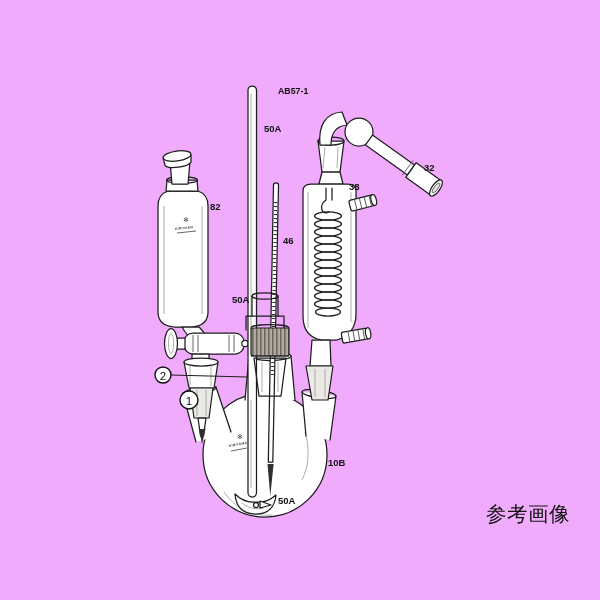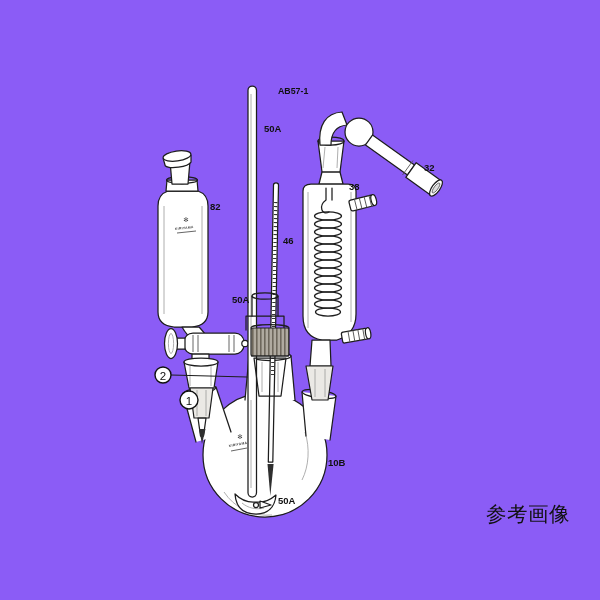--- a/index.html
+++ b/index.html
@@ -1,18 +1,18 @@
 <!DOCTYPE html>
 <html><head>
 <meta charset="utf-8">
 <style>
   html,body{margin:0;padding:0;background:#ffffff;}
   body{width:600px;height:600px;overflow:hidden;
        font-family:"Liberation Sans","DejaVu Sans",sans-serif;}
-  .stage{position:relative;width:600px;height:600px;background:#8b5cf6;}
+  .stage{position:relative;width:600px;height:600px;background:#f0abfc;}
   svg{display:block;}
   .ln{fill:none;stroke:#1d1d1d;stroke-width:1.25;stroke-linecap:round;stroke-linejoin:round;}
   .glass{fill:#ffffff;stroke:#1d1d1d;stroke-width:1.25;stroke-linejoin:round;}
   .fillonly{fill:#ffffff;stroke:none;}
   .ground{fill:#ebe9e5;stroke:#1d1d1d;stroke-width:1.2;stroke-linejoin:round;}
   .thin{fill:none;stroke:#9a9a9a;stroke-width:0.8;}
   .thin2{fill:none;stroke:#555;stroke-width:0.9;}
   .dark{fill:#2f2f2f;stroke:none;}
   .lbl{font-size:9.5px;font-weight:700;fill:#111;}
   .lbl-s{font-size:8.8px;font-weight:700;fill:#111;}

